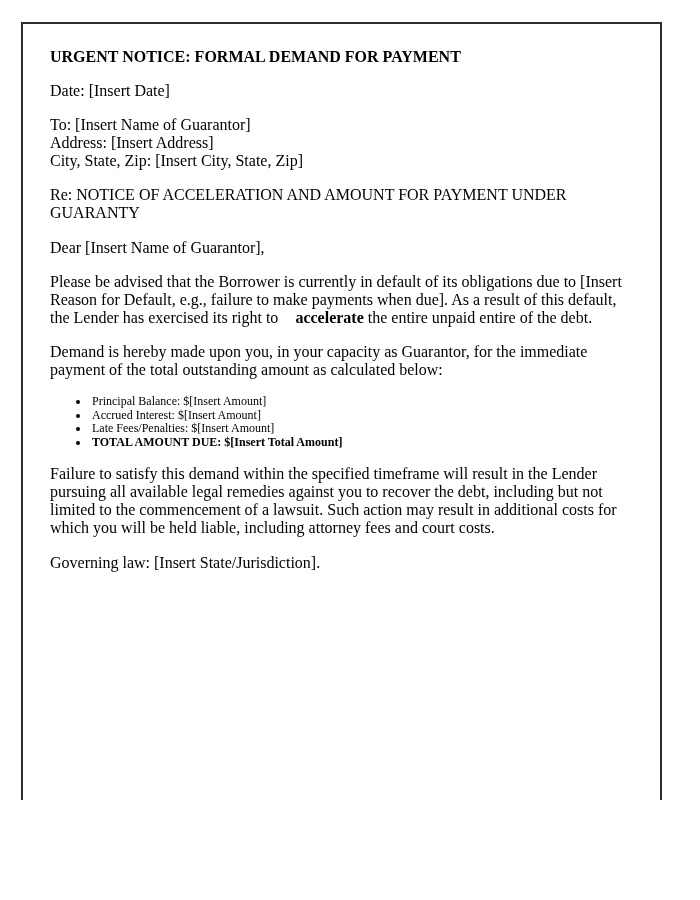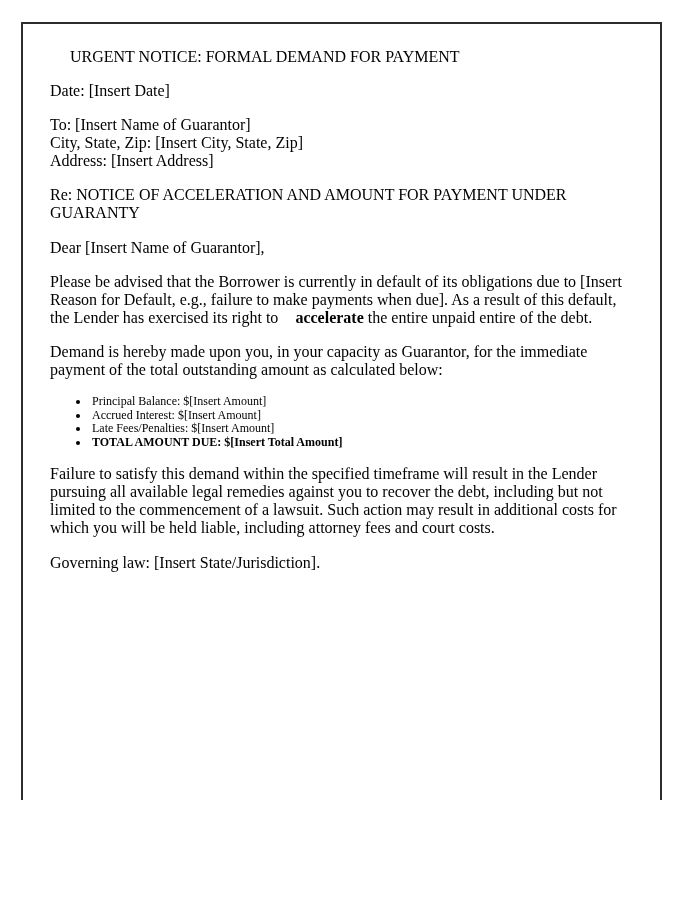--- a/index.html
+++ b/index.html
@@ -27,22 +27,21 @@
     overflow: hidden;
     background: #ffffff;
   }
   .letter-box p {
     margin: 16px 0;
     font-size: 16px;
     line-height: 1.13;
   }
   .letter-box p.title {
     margin-top: 0;
-    font-weight: normal;
-    margin-left: 20px;
+    font-weight: bold;
   }
   .bold { font-weight: bold; margin-left: 13px; }
   .addr-line { display: block; }
   ul.amounts {
     margin: 16px 0;
     padding-left: 40px;
     font-size: 12px;
     line-height: 1.13;
   }
   ul.amounts li {
@@ -54,22 +53,22 @@
 <body>
 
 <div class="letter-box">
 
   <p class="title">URGENT NOTICE: FORMAL DEMAND FOR PAYMENT</p>
 
   <p>Date: [Insert Date]</p>
 
   <p>
     <span class="addr-line">To: [Insert Name of Guarantor]</span>
+    <span class="addr-line">Address: [Insert Address]</span>
     <span class="addr-line">City, State, Zip: [Insert City, State, Zip]</span>
-    <span class="addr-line">Address: [Insert Address]</span>
   </p>
 
   <p>Re: NOTICE OF ACCELERATION AND AMOUNT FOR PAYMENT UNDER GUARANTY</p>
 
   <p>Dear [Insert Name of Guarantor],</p>
 
 
 
   <p>
     <span>Please be advised that the Borrower is currently in default of its obligations due to [Insert Reason for Default, e.g., failure to make payments when due]. As a result of this default, the Lender has exercised its right to </span><span class="bold">accelerate</span><span> the entire unpaid entire of the debt.</span>

